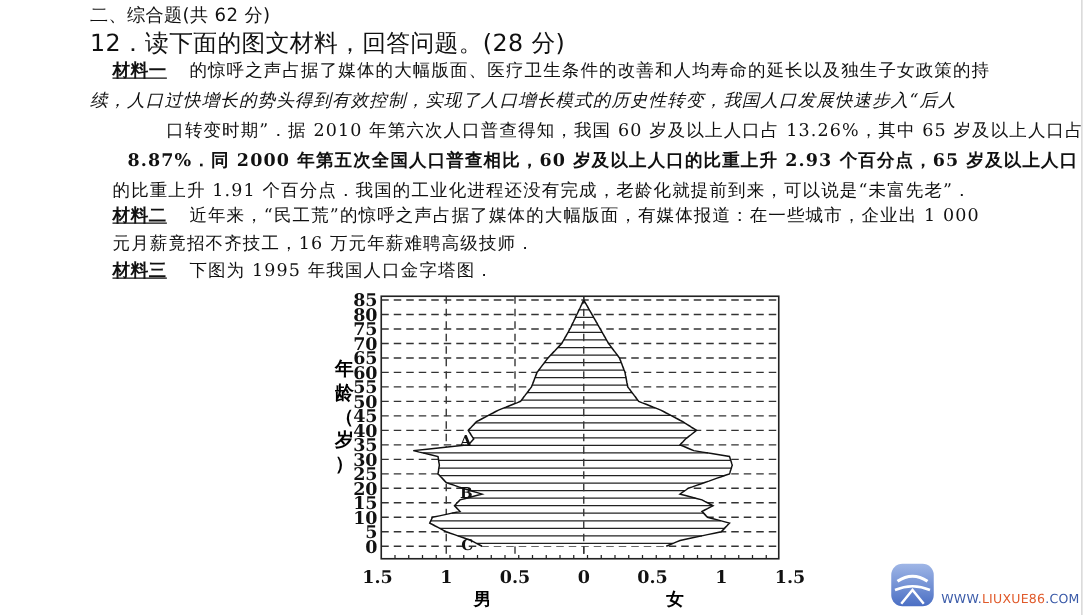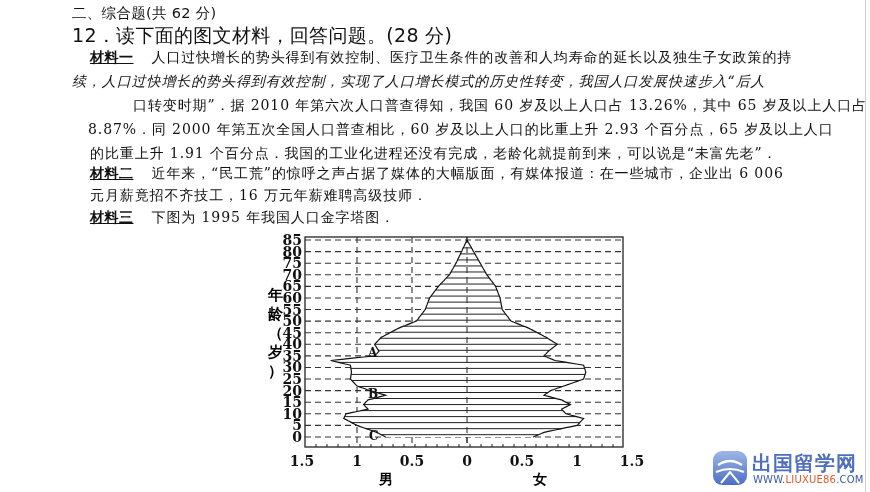--- a/index.html
+++ b/index.html
@@ -21,29 +21,29 @@
 </style>
 </head>
 <body>
 
 <div class="vline"></div>
 
 <div class="line sec">二、综合题(共 62 分)</div>
 <div class="line q">12．读下面的图文材料，回答问题。(28 分)</div>
 
 <div class="line p" style="left:90px;top:47px;">
-  <span class="mat">材料一</span><span style="display:inline-block;width:18px;"></span><span>人口过快增长的势头得到有效控制、医疗卫生条件的改善和人均寿命的延长以及独生子女政策的持</span>
+  <span class="mat">材料一</span><span style="display:inline-block;width:18px;"></span><span>的惊呼之声占据了媒体的大幅版面、医疗卫生条件的改善和人均寿命的延长以及独生子女政策的持</span>
 </div>
 <div class="line p" style="left:72px;top:71px;font-style:italic;">续，人口过快增长的势头得到有效控制，实现了人口增长模式的历史性转变，我国人口发展快速步入“后人</div>
 <div class="line p" style="left:90px;top:95px;margin-left:43px;">口转变时期”．据 2010 年第六次人口普查得知，我国 60 岁及以上人口占 13.26%，其中 65 岁及以上人口占</div>
-<div class="line p" style="left:88px;top:119px;">8.87%．同 2000 年第五次全国人口普查相比，60 岁及以上人口的比重上升 2.93 个百分点，65 岁及以上人口</div>
+<div class="line p" style="left:102px;top:119px;font-weight:bold;">8.87%．同 2000 年第五次全国人口普查相比，60 岁及以上人口的比重上升 2.93 个百分点，65 岁及以上人口</div>
 <div class="line p" style="left:90px;top:143px;">的比重上升 1.91 个百分点．我国的工业化进程还没有完成，老龄化就提前到来，可以说是“未富先老”．</div>
 
 <div class="line p" style="left:90px;top:163px;">
-  <span class="mat">材料二</span><span style="display:inline-block;width:18px;"></span><span>近年来，“民工荒”的惊呼之声占据了媒体的大幅版面，有媒体报道：在一些城市，企业出 6 006</span>
+  <span class="mat">材料二</span><span style="display:inline-block;width:18px;"></span><span>近年来，“民工荒”的惊呼之声占据了媒体的大幅版面，有媒体报道：在一些城市，企业出 1 000</span>
 </div>
 <div class="line p" style="left:90px;top:185px;">元月薪竟招不齐技工，16 万元年薪难聘高级技师．</div>
 
 <div class="line p" style="left:90px;top:207px;">
   <span class="mat">材料三</span><span style="display:inline-block;width:18px;"></span><span>下图为 1995 年我国人口金字塔图．</span>
 </div>
 
 <svg id="chart" width="870" height="492">
   <g id="grid">
       <line x1="305" x2="623" y1="437" y2="437" stroke="#333" stroke-width="1.1" stroke-dasharray="6,4"></line>
@@ -183,15 +183,14 @@
       <linearGradient id="lg" x1="0" y1="0" x2="0" y2="1">
         <stop offset="0" stop-color="#9fb6e6"></stop>
           <stop offset="1" stop-color="#4b6fc4"></stop>
       </linearGradient>
     </defs>
     <rect x="1" y="1" width="34" height="34" rx="9" fill="url(#lg)"></rect>
     <path d="M6 15 Q18 7 30 15" stroke="#fff" stroke-width="2.5" fill="none"></path>
     <path d="M4 22 Q18 16 32 22" stroke="#fff" stroke-width="2" fill="none"></path>
     <path d="M9 33 L18 22 L27 33" stroke="#fff" stroke-width="2" fill="none"></path>
   </svg>
-  <span class="logo-cn">出国留学网</span>
   <span class="logo-url"><span>WWW.</span><span class="hl">LIUXUE86</span><span>.COM</span></span>
 </div>
 
 </body></html>

